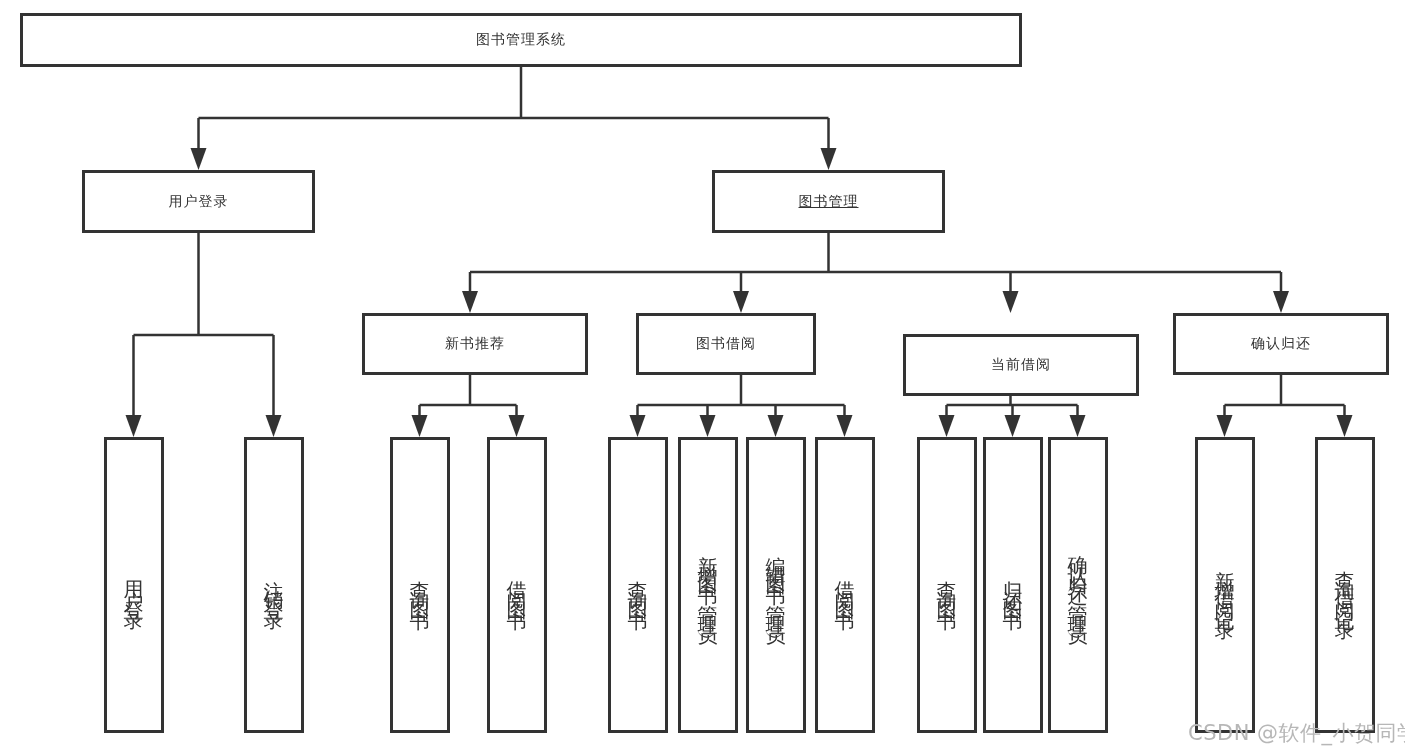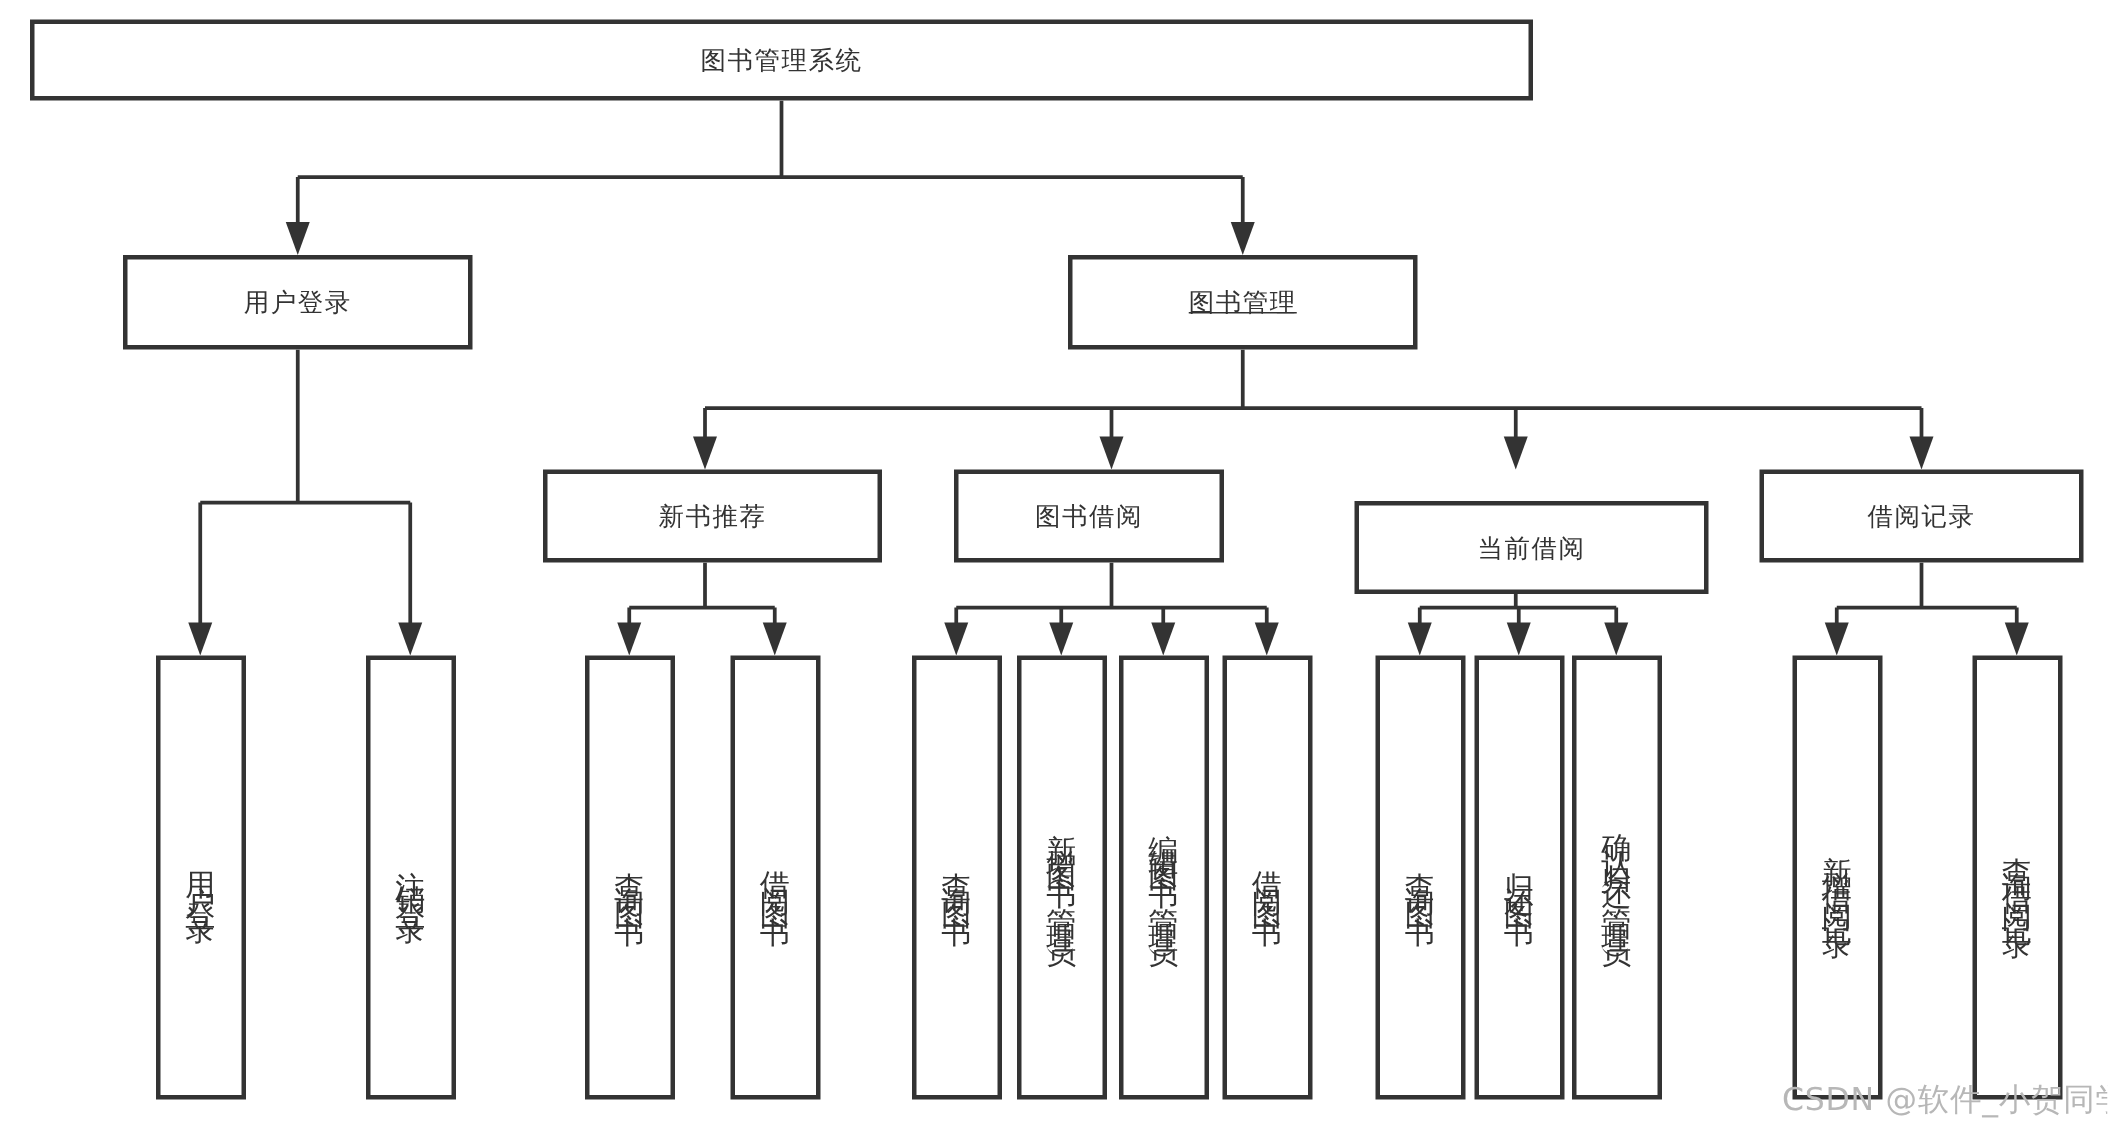--- a/index.html
+++ b/index.html
@@ -26,21 +26,21 @@
     box-sizing: border-box;
     border: 3px solid #333333;
     background: #ffffff;
     color: #333333;
     display: flex;
     align-items: center;
     justify-content: center;
     z-index: 2;
   }
   .node.h-text {
-    font-size: 17px;
+    font-size: 14px;
     letter-spacing: 1px;
     white-space: nowrap;
   }
   .node.leaf {
     width: 60px;
     top: 437px;
     height: 296px;
   }
   .leaf span {
     writing-mode: vertical-rl;
@@ -135,21 +135,21 @@
   </svg>
 
   <div class="node h-text" style="left:20px; top:13px; width:1002px; height:54px;">图书管理系统</div>
 
   <div class="node h-text" style="left:82px; top:170px; width:233px; height:63px;">用户登录</div>
   <div class="node h-text" style="left:712px; top:170px; width:233px; height:63px;text-decoration:underline;">图书管理</div>
 
   <div class="node h-text" style="left:362px; top:313px; width:226px; height:62px;">新书推荐</div>
   <div class="node h-text" style="left:636px; top:313px; width:180px; height:62px;">图书借阅</div>
   <div class="node h-text" style="left:903px; top:298px; width:236px; height:62px;margin-top:36px;">当前借阅</div>
-  <div class="node h-text" style="left:1173px; top:313px; width:216px; height:62px;">借阅记录</div>
+  <div class="node h-text" style="left:1173px; top:313px; width:216px; height:62px;">确认归还</div>
 
   <div class="node leaf" style="left:104px;">
     <span>用户登录</span>
   </div>
   <div class="node leaf" style="left:244px;">
     <span>注销登录</span>
   </div>
 
   <div class="node leaf" style="left:390px;">
     <span>查询图书</span>

